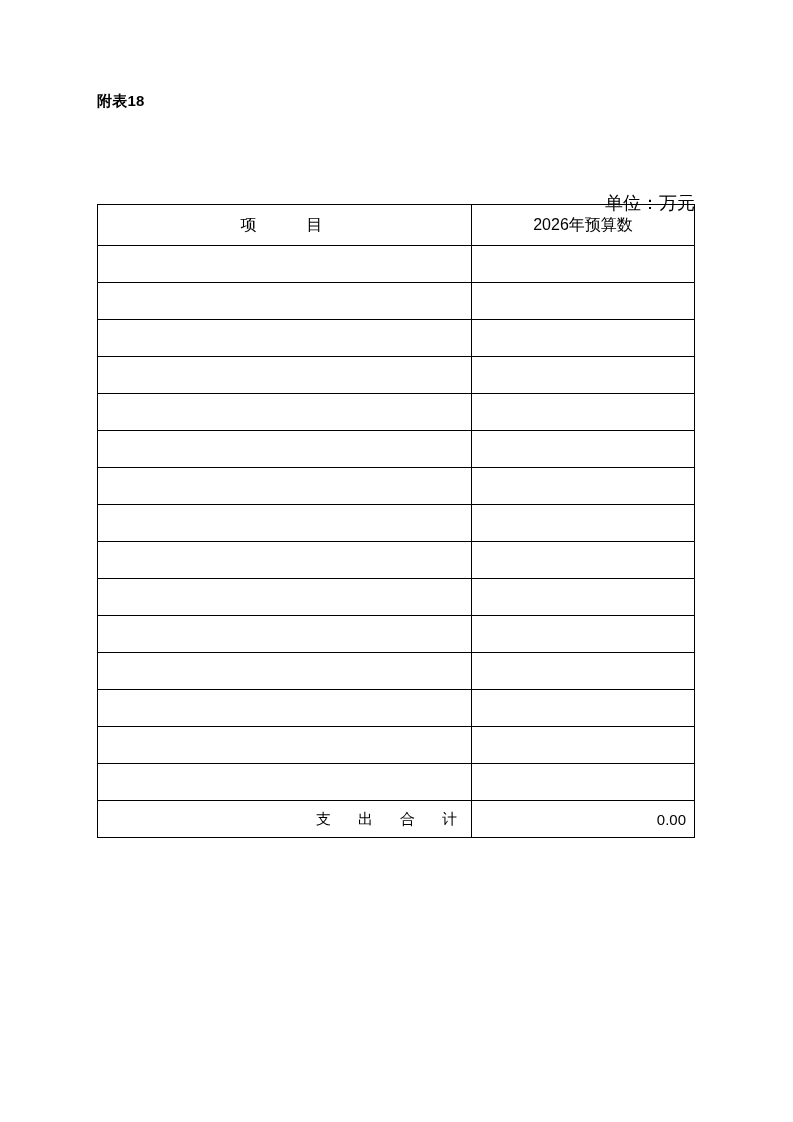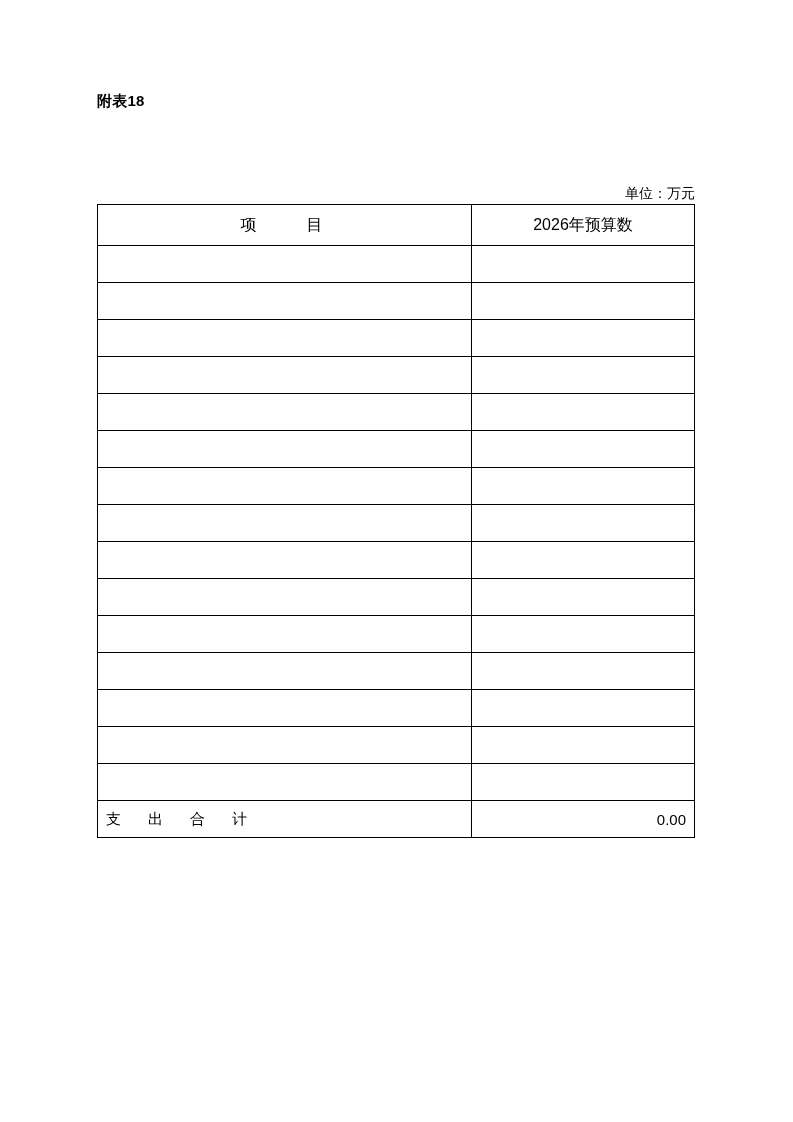--- a/index.html
+++ b/index.html
@@ -35,22 +35,22 @@
     right: 0;
     top: 128px;
     text-align: center;
     font-size: 25px;
     font-weight: bold;
     letter-spacing: 0.5px;
   }
   .unit-note {
     position: absolute;
     right: 98px;
-    top: 185px;
-    font-size: 14px;
+    top: 191px;
+    font-size: 18px;
   }
   .table-wrap {
     position: absolute;
     left: 97px;
     top: 204px;
     width: 597px;
   }
   table.budget {
     border-collapse: collapse;
     width: 597px;
@@ -66,21 +66,21 @@
   }
   table.budget thead th {
     height: 40px;
     font-size: 16px;
     text-align: center;
   }
   .col-item { width: 374px; }
   .col-val  { width: 223px; }
   .hdr-item { letter-spacing: 6px; }
   .total-label {
-    text-align: left;
+    text-align: right;
     letter-spacing: 6px;
     font-size: 16px;
   }
   .total-value {
     text-align: right;
     font-size: 15px;
     padding-right: 10px;
   }
   .empty-cell { }
   .footnote {

